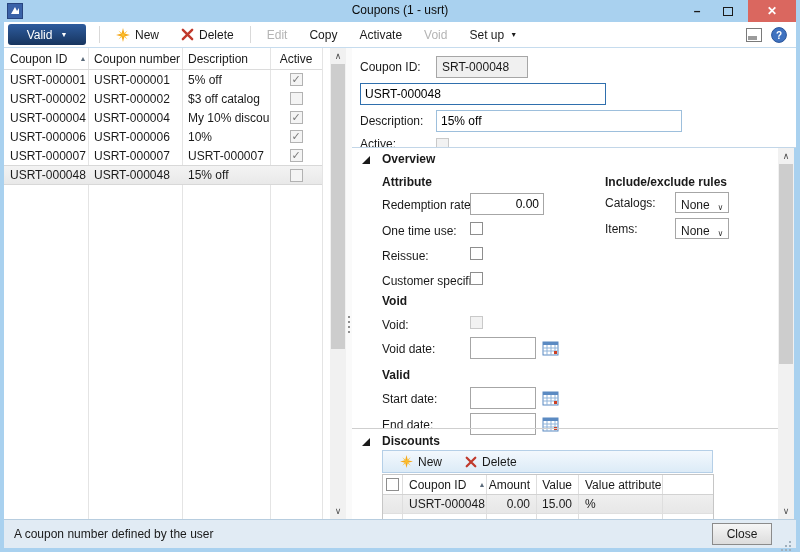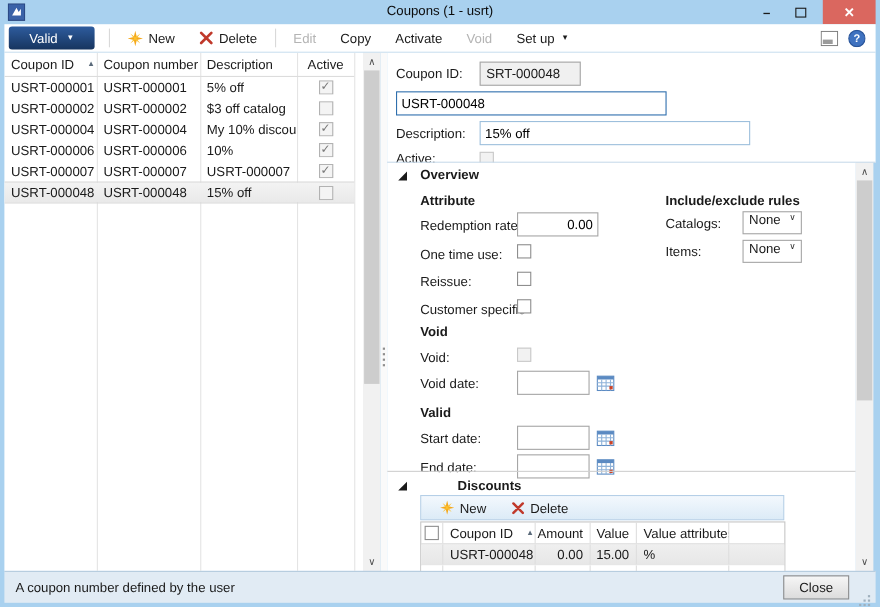--- a/index.html
+++ b/index.html
@@ -75,21 +75,21 @@
   .cb.dis { background:#f2f2f2; border-color:#c9c9c9; }
 
   .hline-divider { position:absolute; left:352px; top:147px; width:444px; height:1px; background:#c2d6e8; }
 
   
   .detail-scroll { position:absolute; left:352px; top:148px; width:426px; height:371px; background:#fff; overflow:hidden; }
   .abs { position:absolute; }
   .expander { width:0; height:0; border-left:8px solid transparent; border-bottom:8px solid #1a1a1a; }
   .sec-title { font-weight:bold; }
   .grp-title { font-weight:bold; }
-  .combo { width:54px; height:21px; border:1px solid #a6a6a6; background:#fff; display:flex; align-items:flex-start; }
+  .combo { width:54px; height:21px; border:1px solid #a6a6a6; background:#fff; display:flex; align-items:flex-end; }
   .combo-txt { flex:1; padding-left:5px; }
   .combo-chev { width:15px; text-align:center; font-size:8px; color:#333; }
   .cal-row { display:flex; align-items:center; gap:6px; }
   .divider2 { position:absolute; left:0; top:280px; width:426px; height:1px; background:#cfcfcf; }
 
   
   .disc-toolbar { position:absolute; left:30px; top:302px; width:331px; height:23px;
                   background:linear-gradient(#f3f8fd,#dcebf7); border:1px solid #b5cfe7;
                   display:flex; align-items:center; gap:5px; padding-left:8px; }
   .disc-tb-item { display:flex; align-items:center; gap:5px; padding:0 9px; }
@@ -352,21 +352,21 @@
         <rect x="1" y="2" width="15" height="3" fill="#5b8ac2"></rect>
         <path d="M5 5 V15 M9 5 V15 M13 5 V15 M1 8 H16 M1 11 H16" stroke="#8fb3d9" stroke-width="1" fill="none"></path>
         <rect x="12" y="11" width="3" height="3" fill="#cc4125"></rect>
       </svg>
     </div>
 
     <div class="divider2"></div>
     <div class="abs" style="left:10px; top:290px;">
         <div class="expander"></div>
       </div>
-    <div class="abs sec-title" style="left:30px; top:286px;margin-left:34px;">Discounts</div>
+    <div class="abs sec-title" style="left:30px; top:286px;">Discounts</div>
 
     <div class="disc-toolbar">
       <div class="disc-tb-item">
         <svg width="13" height="13" viewBox="0 0 16 16">
           <path d="M8 0 L9.6 6.4 L16 8 L9.6 9.6 L8 16 L6.4 9.6 L0 8 L6.4 6.4 Z" fill="#f5a81c"></path>
           <path d="M2.8 2.8 L8 6.8 L13.2 2.8 L9.2 8 L13.2 13.2 L8 9.2 L2.8 13.2 L6.8 8 Z" fill="#fbc02d"></path>
         </svg>
         <span>New</span>
       </div>
       <div class="disc-tb-item">

